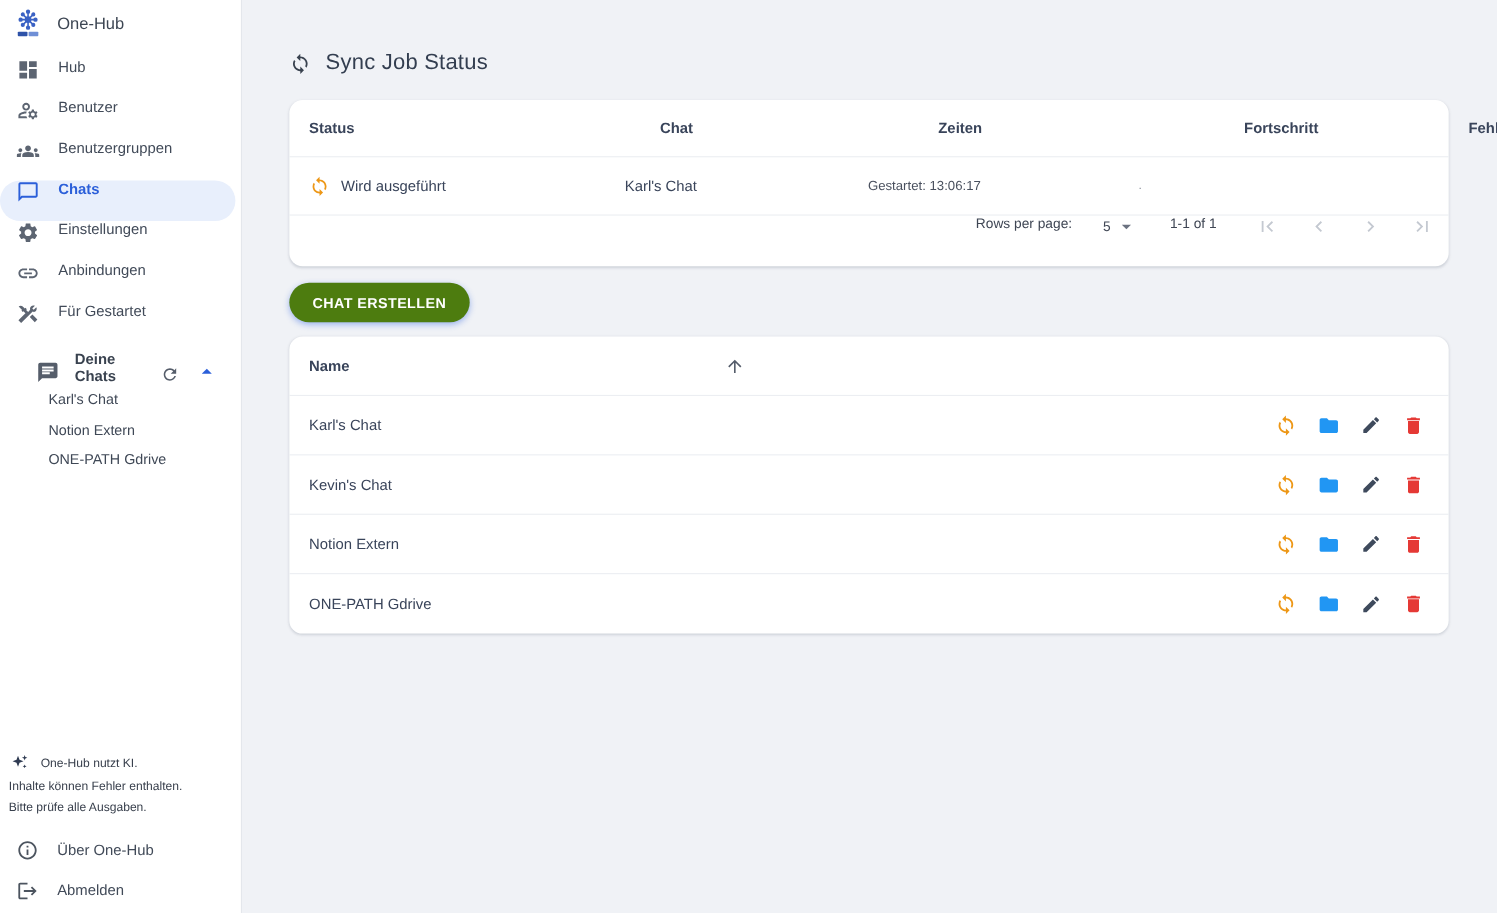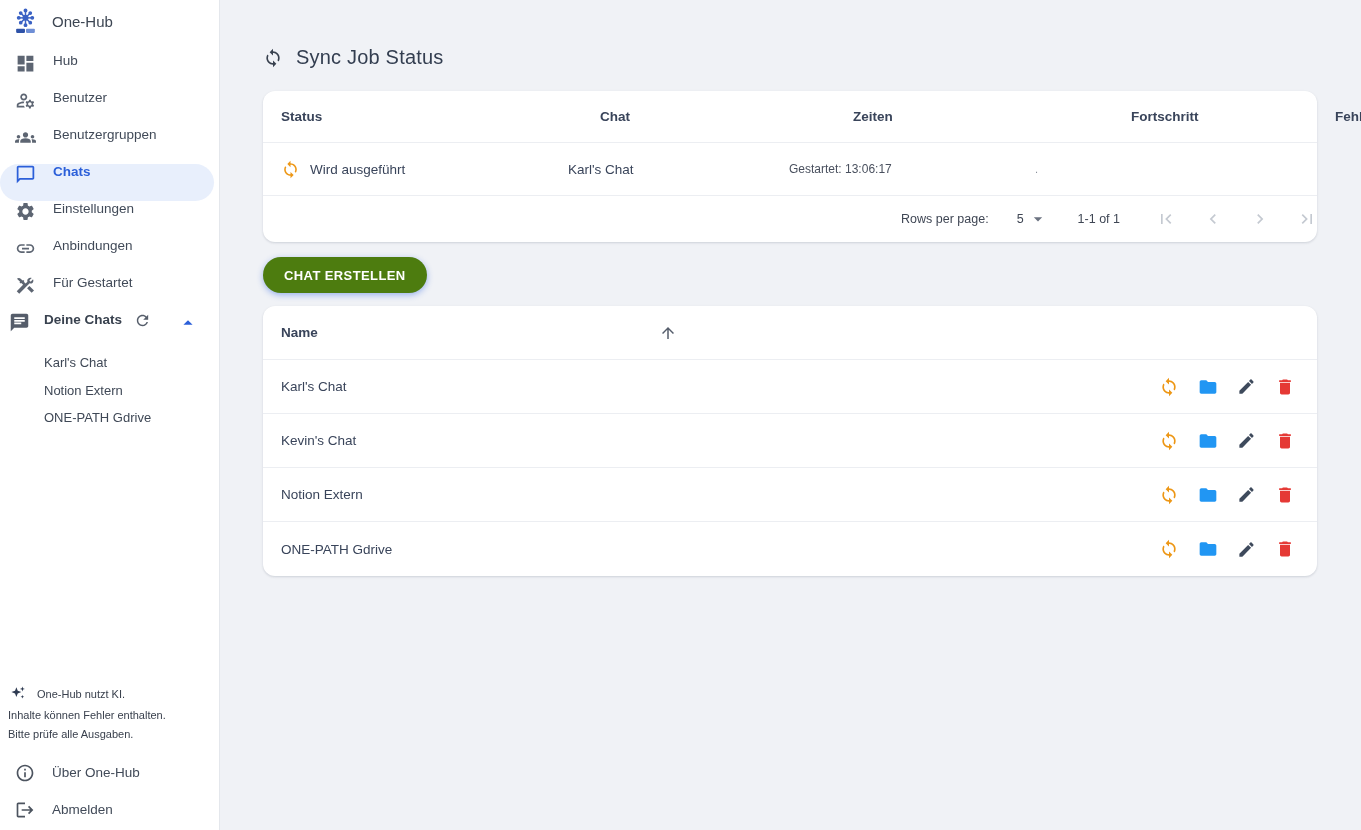--- a/index.html
+++ b/index.html
@@ -20,22 +20,22 @@
   .brand-label { font-size:15px; color:#3d4653; }
   .nav { margin-top:12px; }
   .nav-item {
     height:37px; display:flex; align-items:flex-start; gap:17px;
     padding-left:15px; cursor:pointer; color:#5d6572;
   }
   .nav-item .lbl { font-size:13.5px; color:#414a58; }
   .nav-item.selected { background:#e8effc; border-radius:19px; margin-right:5px; color:#2b5fd9; }
   .nav-item.selected .lbl { color:#2b5fd9; font-weight:bold; }
   .your-chats-row {
-    height:37px; display:flex; align-items:flex-start; gap:14px;
-    padding-left:9px; padding-right:20px; color:#555d6a;
+    height:37px; display:flex; align-items:flex-end; gap:14px;
+    padding-left:33px; padding-right:20px; color:#555d6a;
   }
   .your-chats-row .lbl { font-size:13.5px; font-weight:bold; color:#39424f; }
   .refresh-btn { cursor:pointer; color:#555d6a; margin-left:-2px; }
   .collapse-btn { margin-left:auto; cursor:pointer; color:#2b5fd9; }
   .chat-link { height:27.5px; display:flex; align-items:center; padding-left:44px;
     font-size:13px; color:#3f4856; cursor:pointer; }
   .ai-note { margin-top:auto; padding:0 8px 14px 8px; }
   .ai-note-line1 { display:flex; align-items:center; gap:10px; padding-left:2px;
     font-size:11px; color:#39404d; }
   .ai-note-line { font-size:11px; color:#39404d; margin-top:7px; }
@@ -59,22 +59,22 @@
     align-items:center; padding-left:18px;
   }
   .thead { height:52px; border-bottom:1px solid #eceef2;gap:32px; }
   .th { font-size:13.5px; font-weight:bold; color:#39445a; }
   .trow { height:53px; border-bottom:1px solid #eceef2; }
   .cell { font-size:13.5px; color:#39445a; }
   .cell.small { font-size:12px; color:#49505e; }
   .cell.dim { font-size:11px; color:#8a909b; }
   .status-cell { display:flex; align-items:center; gap:10px; }
 
-  .tfoot { height:46px; display:flex; align-items:center; justify-content:flex-end;
-    font-size:12.5px; color:#3f4654; }
+  .tfoot { height:46px; display:flex; align-items:flex-start; justify-content:flex-end;
+    padding-right:14px; font-size:12.5px; color:#3f4654; }
   .rpp-label { margin-right:28px; }
   .rpp-select { display:flex; align-items:center; gap:4px; cursor:pointer; margin-right:30px; }
   .rpp-caret { color:#6b7280; }
   .range { margin-right:36px; }
   .pager { display:flex; align-items:center; gap:27px; color:#c4c9d1; }
   .pager .pg-btn { cursor:pointer; }
 
   .create-btn {
     margin-top:15px; height:36px; padding:0 21px; border:none; border-radius:18px;
     background:#4d7c0f; color:#fff; font-family:inherit; font-size:13px; font-weight:bold;

